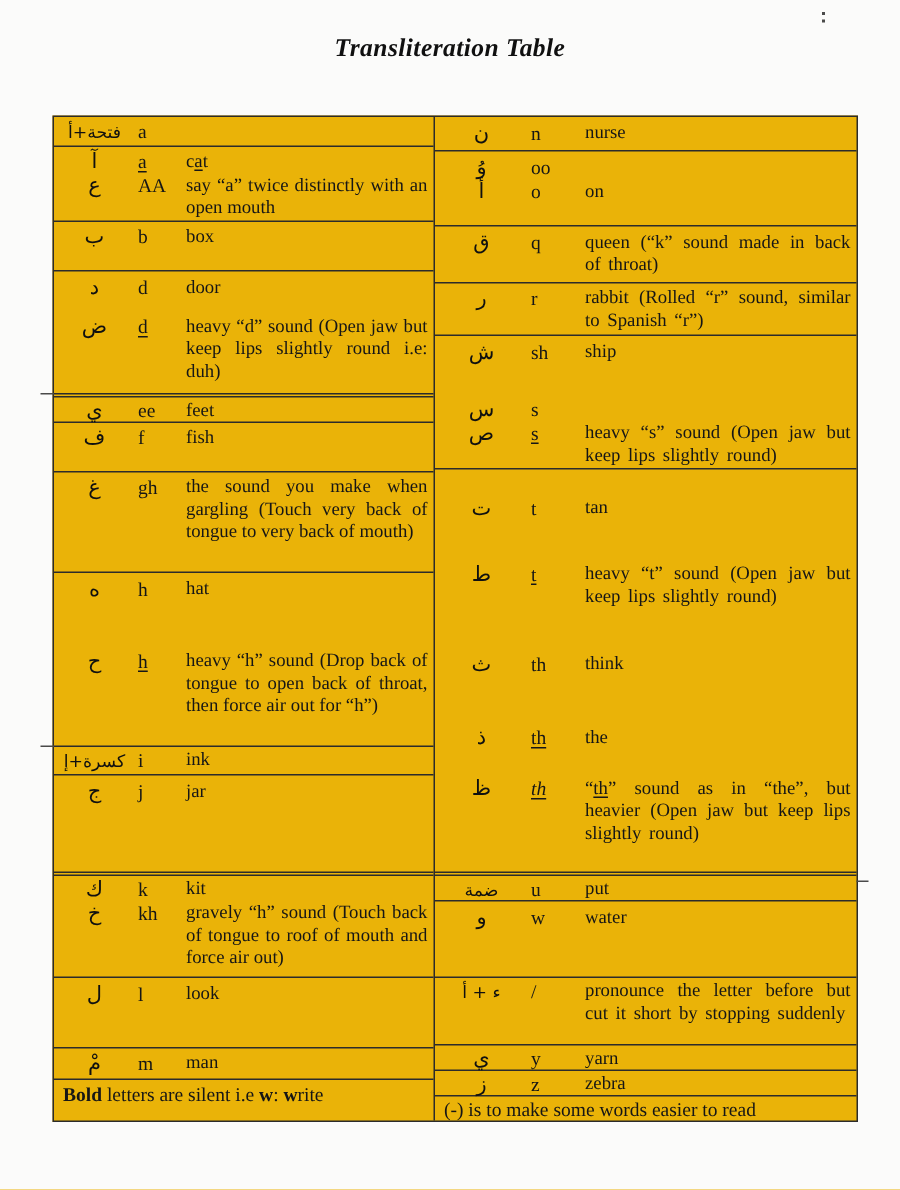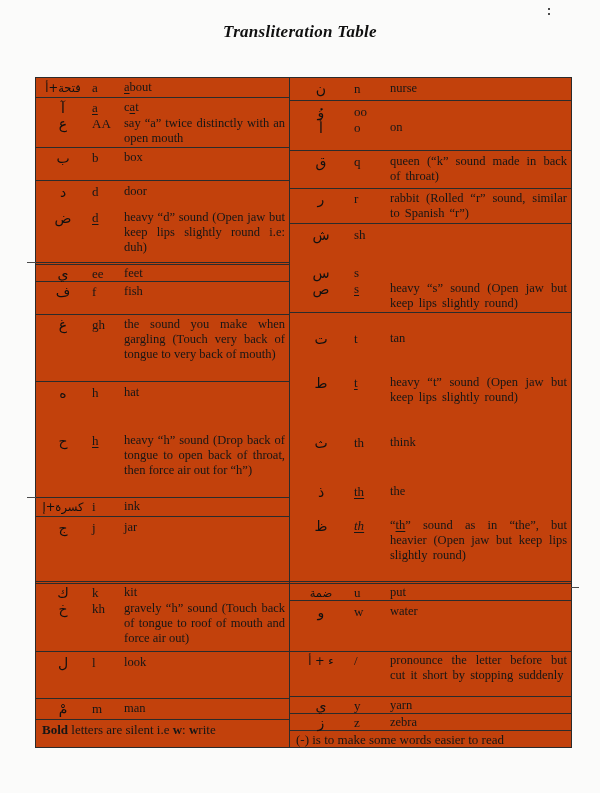--- a/index.html
+++ b/index.html
@@ -11,21 +11,21 @@
     overflow:hidden;
   }
   .title{
     position:absolute;top:24px;left:0;right:0;
     text-align:center;font-size:17px;font-weight:bold;font-style:italic;
     letter-spacing:.3px;color:#101010;
   }
   .tbl{
     position:absolute;top:77px;left:35px;width:537px;height:671px;
     border:1.5px solid #2b2b2b;box-sizing:border-box;
-    display:flex;background:#c2410c;
+    display:flex;background:#eab308;
   }
   .colL{width:253px;}
   .colR{flex:1;border-left:1.5px solid #2b2b2b;}
   .blk{box-sizing:border-box;padding-top:2px;}
   .bt{border-top:1px solid #2b2b2b;}
   .btd{border-top:3px double #2b2b2b;}
   .row{display:flex;align-items:flex-start;}
   .ar{
     flex:0 0 54px;text-align:center;direction:rtl;
     font-family:"DejaVu Sans", sans-serif;font-size:14px;line-height:16px;color:#101010;
@@ -51,21 +51,20 @@
 <div class="title">Transliteration Table</div>
 
 <div class="tbl">
 
   <div class="colL">
 
     <div class="blk" style="height:19px">
       <div class="row">
         <span class="ar sm">فتحة+أ</span>
         <span class="tr">a</span>
-        <span class="de"><span></span><span class="u">a</span><span>bout</span></span>
       </div>
     </div>
 
     <div class="blk bt" style="height:50px">
       <div class="row">
         <span class="ar">آ</span>
         <span class="tr u">a</span>
         <span class="de"><span>c</span><span class="u">a</span><span>t</span></span>
       </div>
       <div class="row">
@@ -219,20 +218,21 @@
         <span class="ar">ر</span>
         <span class="tr">r</span>
         <span class="de">rabbit (Rolled “r” sound, similar to  Spanish  “r”)</span>
       </div>
     </div>
 
     <div class="blk bt pt3" style="height:89px">
       <div class="row">
         <span class="ar">ش</span>
         <span class="tr">sh</span>
+        <span class="de">ship</span>
       </div>
       <div class="row mt22">
         <span class="ar">س</span>
         <span class="tr">s</span>
       </div>
       <div class="row">
         <span class="ar">ص</span>
         <span class="tr u">s</span>
         <span class="de">heavy “s” sound (Open jaw but keep lips slightly round)</span>
       </div>

